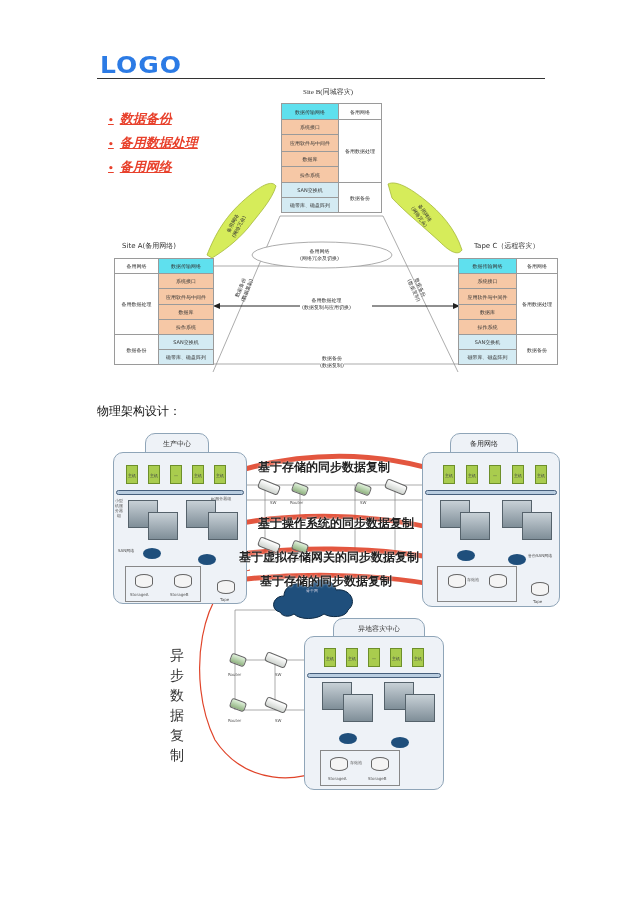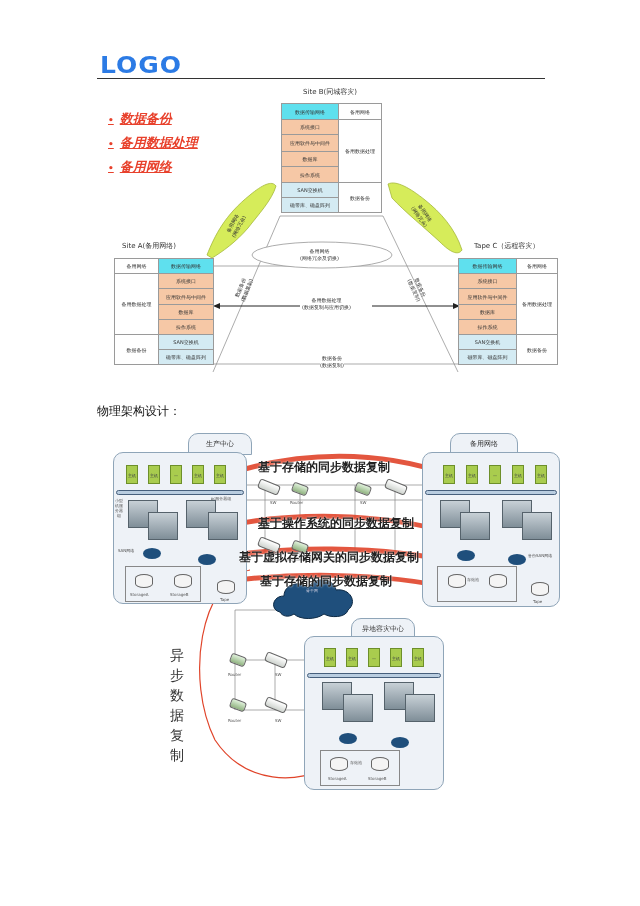--- a/index.html
+++ b/index.html
@@ -64,21 +64,21 @@
   <line x1="372" y1="306" x2="455" y2="306" stroke="#222" stroke-width="1"></line>
   <polygon points="213,306 220,303 220,309" fill="#222"></polygon>
   <polygon points="460,306 453,303 453,309" fill="#222"></polygon>
 
   <path d="M207,255 C215,235 225,215 250,195 C262,185 272,180 276,186 C272,200 258,215 248,228 C236,242 222,252 212,258 Z" fill="#d6ec5a" stroke="#a4b83a" stroke-width="0.8"></path>
   <path d="M388,184 C396,180 410,188 425,200 C440,212 455,228 462,250 C458,256 450,252 440,242 C425,228 405,212 392,198 Z" fill="#d6ec5a" stroke="#a4b83a" stroke-width="0.8"></path>
 
   <ellipse cx="322" cy="255" rx="70" ry="13" fill="#ffffff" stroke="#888" stroke-width="0.7"></ellipse>
 </svg>
 
-<div class="abs site-title" style="left:303px;top:87px;">Site B(同城容灾)</div>
+<div class="abs site-title" style="left:303px;top:87px;font-family:Liberation Serif, serif;">Site B(同城容灾)</div>
 <table class="abs site" style="left:281px;top:103px;width:101px;">
   <tbody>
       <tr style="height:16px;">
         <td class="cyan" style="width:57px;">数据传输网络</td>
         <td class="white">备用网络</td>
       </tr>
   <tr style="height:15px;">
         <td class="orange">系统接口</td>
         <td class="white" rowspan="4">备用数据处理</td>
       </tr>
@@ -209,21 +209,21 @@
   </g>
 
   <path d="M250,150 C200,160 185,260 215,320 C245,365 300,365 330,345" stroke="#e0442a" stroke-width="1.2" fill="none"></path>
 
   <path d="M225,55 C300,30 380,30 450,55" stroke="#e0442a" stroke-width="5" fill="none" stroke-linecap="round" opacity="0.9"></path>
   <path d="M205,110 C290,90 380,92 460,115" stroke="#e0442a" stroke-width="5" fill="none" stroke-linecap="round" opacity="0.9"></path>
   <path d="M190,143 C280,123 385,125 470,145" stroke="#e0442a" stroke-width="5" fill="none" stroke-linecap="round" opacity="0.9"></path>
   <path d="M190,167 C280,150 385,152 460,170" stroke="#e0442a" stroke-width="5" fill="none" stroke-linecap="round" opacity="0.9"></path>
 </svg>
 
-<div class="abs dc-tab" style="left:145px;top:433px;width:64px;height:22px;margin-left:43px;">生产中心</div>
+<div class="abs dc-tab" style="left:145px;top:433px;width:64px;height:22px;">生产中心</div>
 <div class="abs dc-box" style="left:113px;top:452px;width:134px;height:152px;"></div>
 <div class="abs" style="left:126px;top:465px;display:flex;gap:10px;">
   <div class="green-box">主机</div>
   <div class="green-box">主机</div>
   <div class="green-box">—</div>
   <div class="green-box">主机</div>
   <div class="green-box">主机</div>
 </div>
 <div class="abs bus" style="left:116px;top:490px;width:128px;"></div>
 <div class="abs tiny" style="left:115px;top:498px;width:8px;white-space:normal;line-height:5px;">小型机服务器组</div>
@@ -289,21 +289,21 @@
 
 <div class="abs router" style="left:230px;top:655px;"></div>
 <div class="abs device" style="left:265px;top:655px;"></div>
 <div class="abs router" style="left:230px;top:700px;"></div>
 <div class="abs device" style="left:265px;top:700px;"></div>
 <div class="abs tiny" style="left:228px;top:672px;">Router</div>
 <div class="abs tiny" style="left:275px;top:672px;">SW</div>
 <div class="abs tiny" style="left:228px;top:718px;">Router</div>
 <div class="abs tiny" style="left:275px;top:718px;">SW</div>
 
-<div class="abs dc-tab" style="left:351px;top:618px;width:64px;height:22px;">异地容灾中心</div>
+<div class="abs dc-tab" style="left:333px;top:618px;width:92px;height:22px;">异地容灾中心</div>
 <div class="abs dc-box" style="left:304px;top:636px;width:140px;height:154px;"></div>
 <div class="abs" style="left:324px;top:648px;display:flex;gap:10px;">
   <div class="green-box">主机</div>
   <div class="green-box">主机</div>
   <div class="green-box">—</div>
   <div class="green-box">主机</div>
   <div class="green-box">主机</div>
 </div>
 <div class="abs bus" style="left:307px;top:673px;width:134px;"></div>
 <div class="abs server" style="left:322px;top:682px;"></div>

